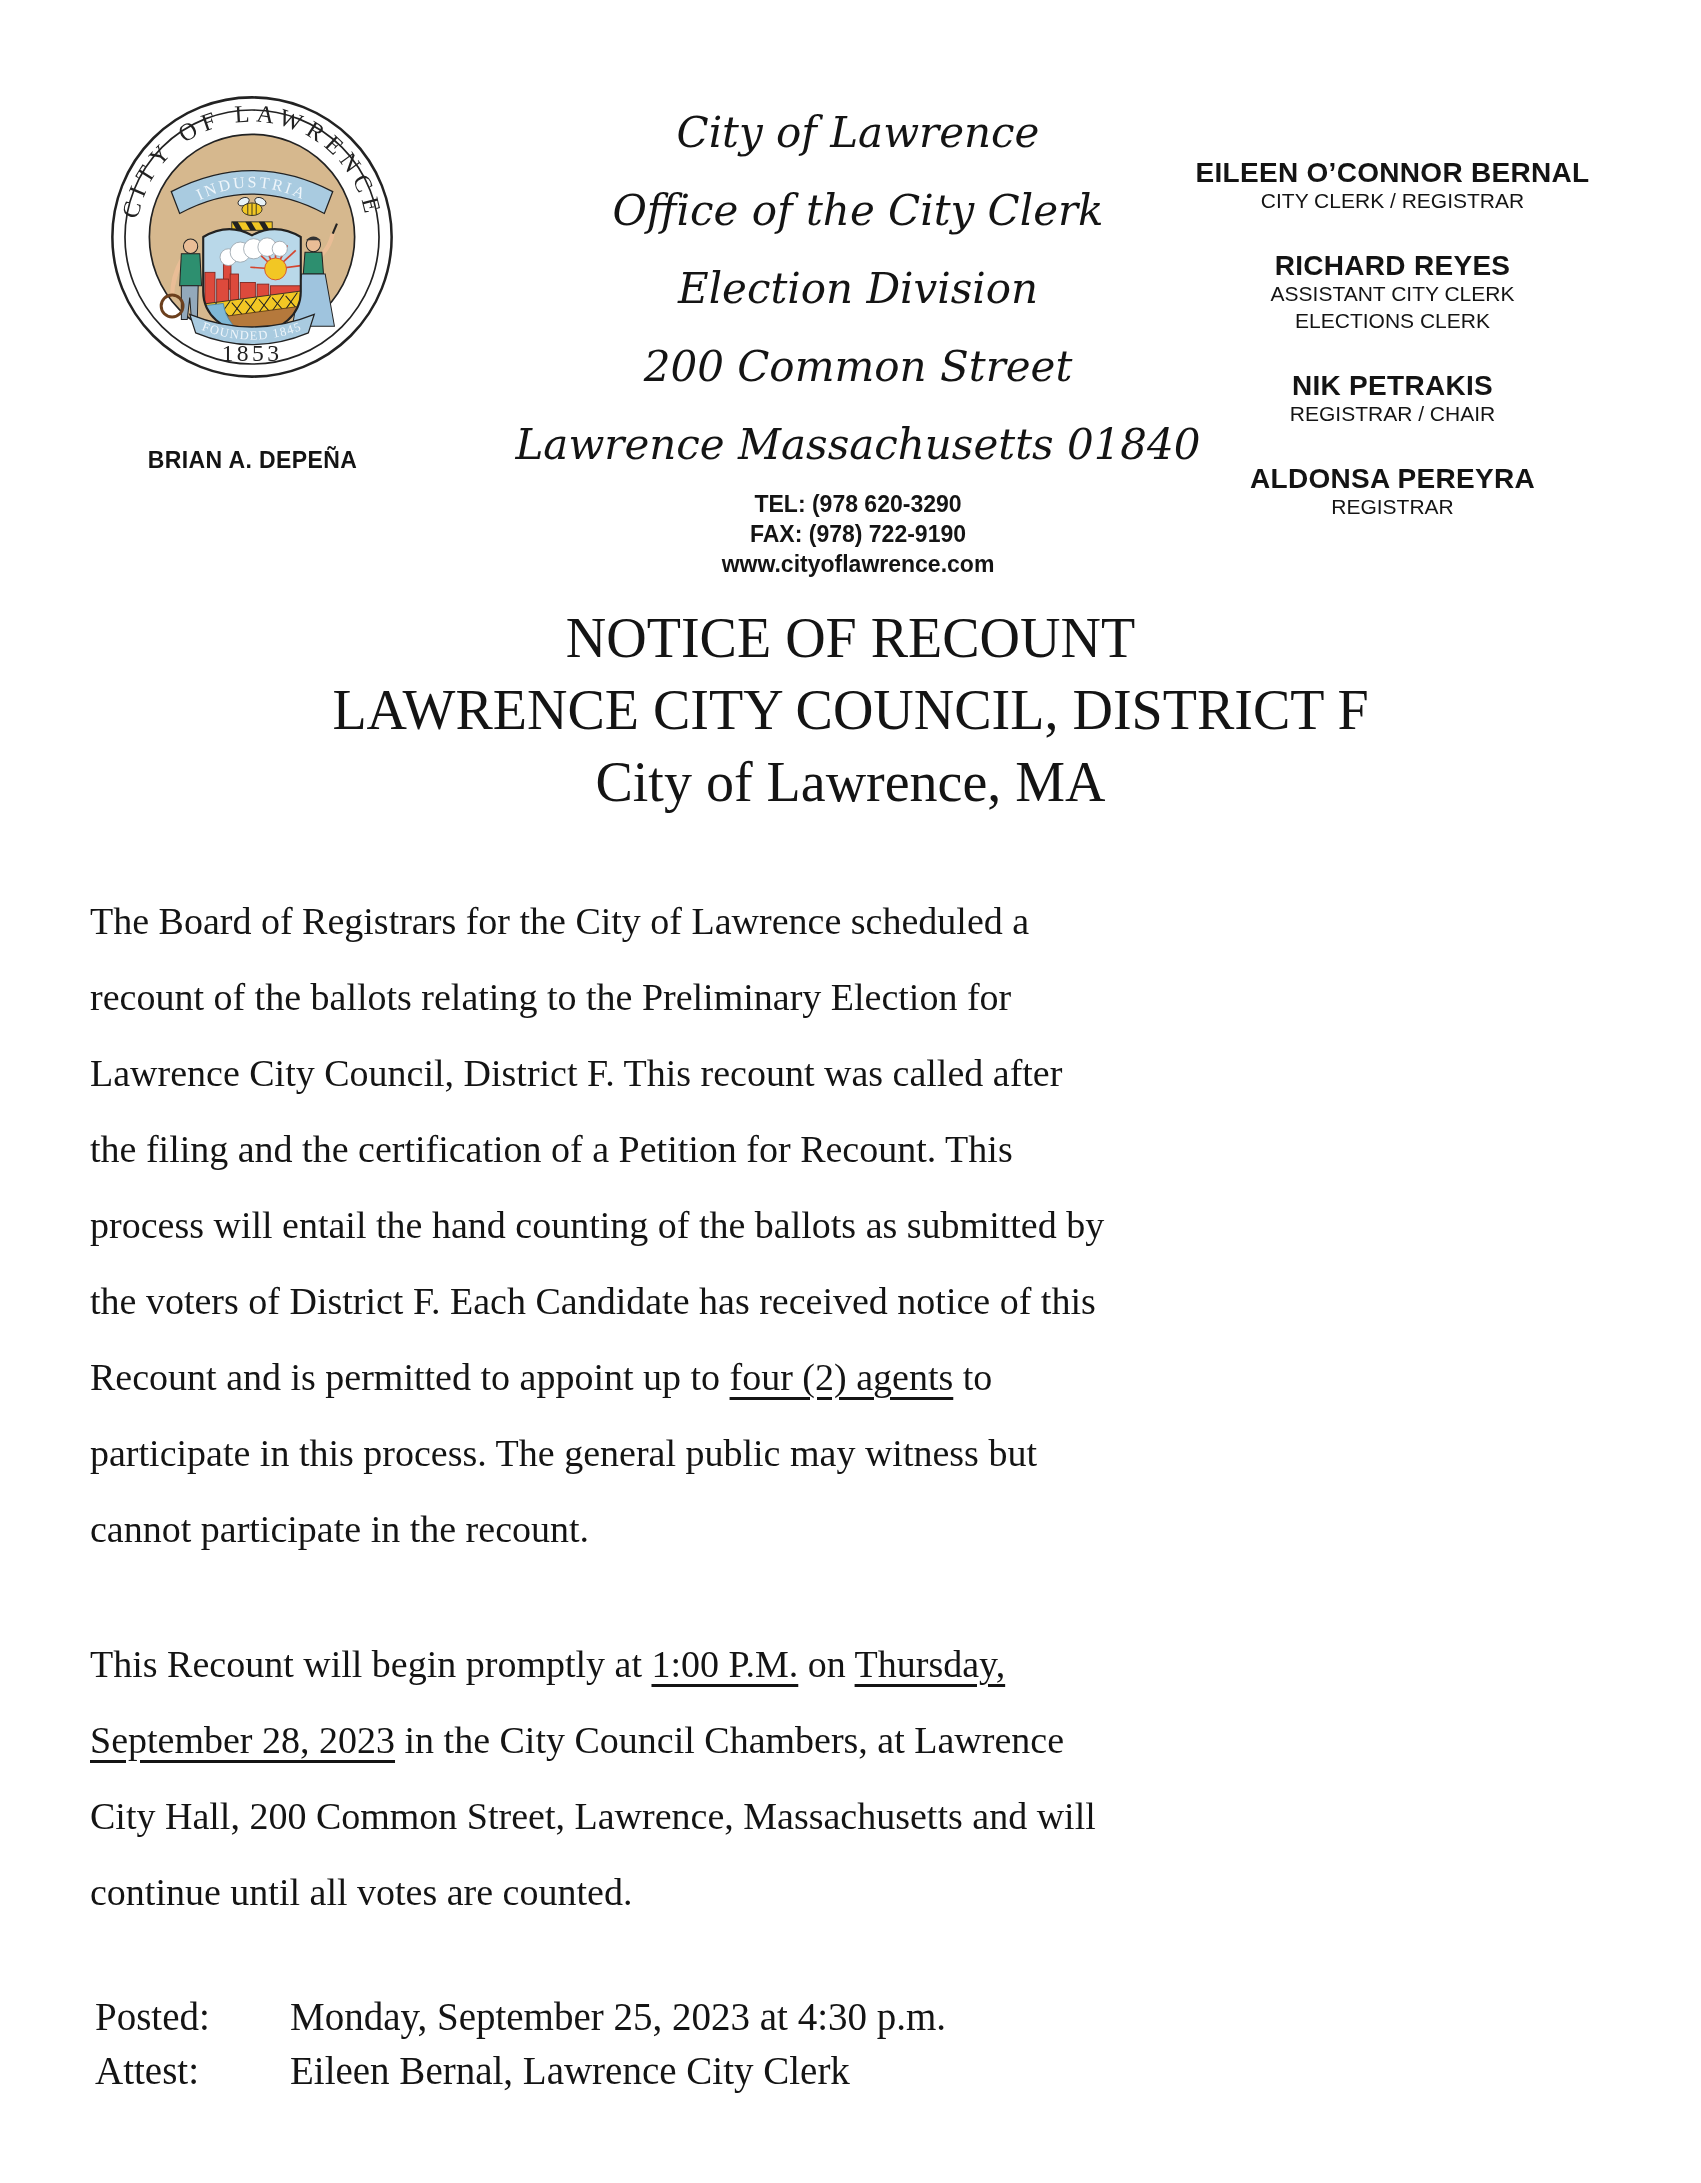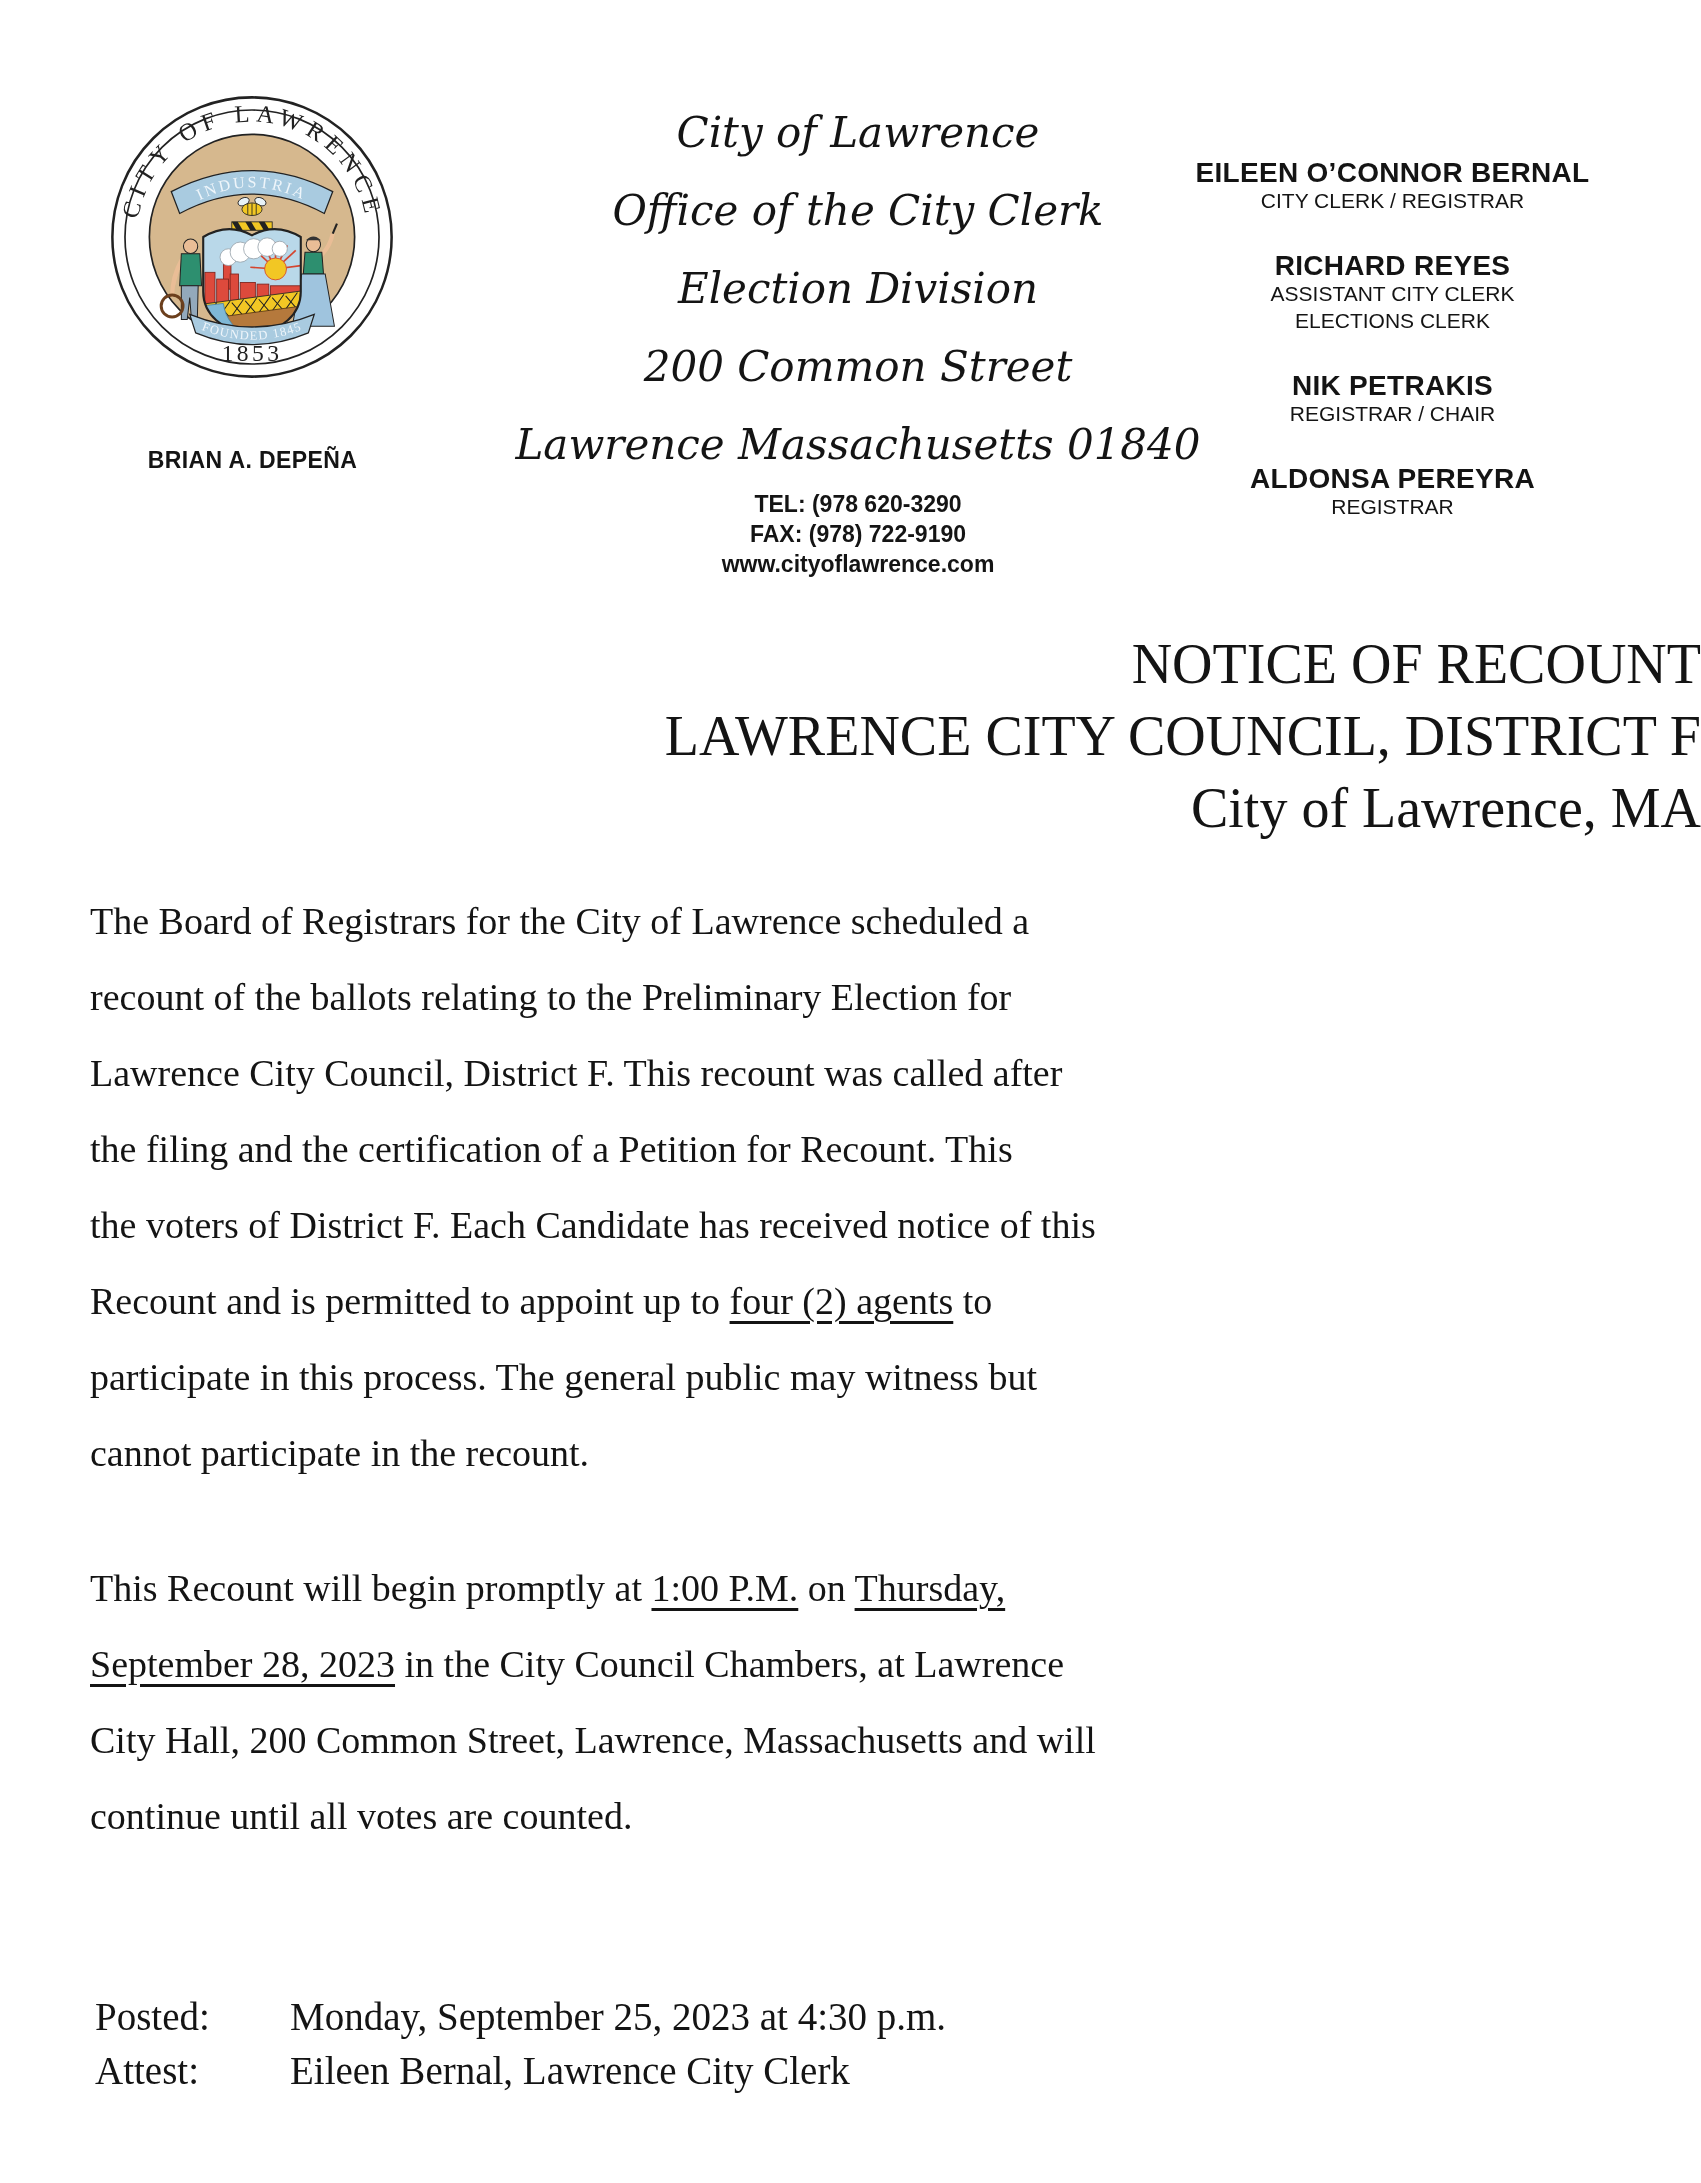--- a/index.html
+++ b/index.html
@@ -35,22 +35,22 @@
     position:absolute;left:1161px;top:158px;width:463px;
     text-align:center;
     font-family:"Liberation Sans","DejaVu Sans",sans-serif;
   }
   .official{margin-bottom:37px;}
   .official:last-child{margin-bottom:0;}
   .off-name{font-weight:bold;font-size:28px;line-height:29px;letter-spacing:0.3px;}
   .off-title{font-size:21px;line-height:27px;}
   
   .title-block{
-    position:absolute;left:0;top:628px;width:1701px;
-    text-align:right;font-size:56px;line-height:72px;
+    position:absolute;left:0;top:602px;width:1701px;
+    text-align:center;font-size:56px;line-height:72px;
   }
   
   .body-block{position:absolute;left:90px;top:883px;width:1539px;font-size:38px;}
   .bline{line-height:76px;white-space:nowrap;}
   .para2{margin-top:59px;}
   .u{
     text-decoration:underline;
     text-decoration-thickness:3.4px;
     text-underline-offset:6.7px;
   }
@@ -208,20 +208,21 @@
     <div>LAWRENCE CITY COUNCIL, DISTRICT F</div>
     <div>City of Lawrence, MA</div>
   </div>
 
   <div class="body-block">
     <div>
       <div class="bline">The Board of Registrars for the City of Lawrence scheduled a</div>
       <div class="bline">recount of the ballots relating to the Preliminary Election for</div>
       <div class="bline">Lawrence City Council, District F. This recount was called after</div>
       <div class="bline">the filing and the certification of a Petition for Recount. This</div>
+      <div class="bline">process will entail the hand counting of the ballots as submitted by</div>
       <div class="bline">the voters of District F. Each Candidate has received notice of this</div>
       <div class="bline"><span>Recount and is permitted to appoint up to </span><span class="u">four (2) agents</span><span> to</span></div>
       <div class="bline">participate in this process. The general public may witness but</div>
       <div class="bline">cannot participate in the recount.</div>
     </div>
     <div class="para2">
       <div class="bline"><span>This Recount will begin promptly at </span><span class="u">1:00 P.M.</span><span> on </span><span class="u">Thursday,</span></div>
       <div class="bline"><span class="u">September 28, 2023</span><span> in the City Council Chambers, at Lawrence</span></div>
       <div class="bline">City Hall, 200 Common Street, Lawrence, Massachusetts and will</div>
       <div class="bline">continue until all votes are counted.</div>

